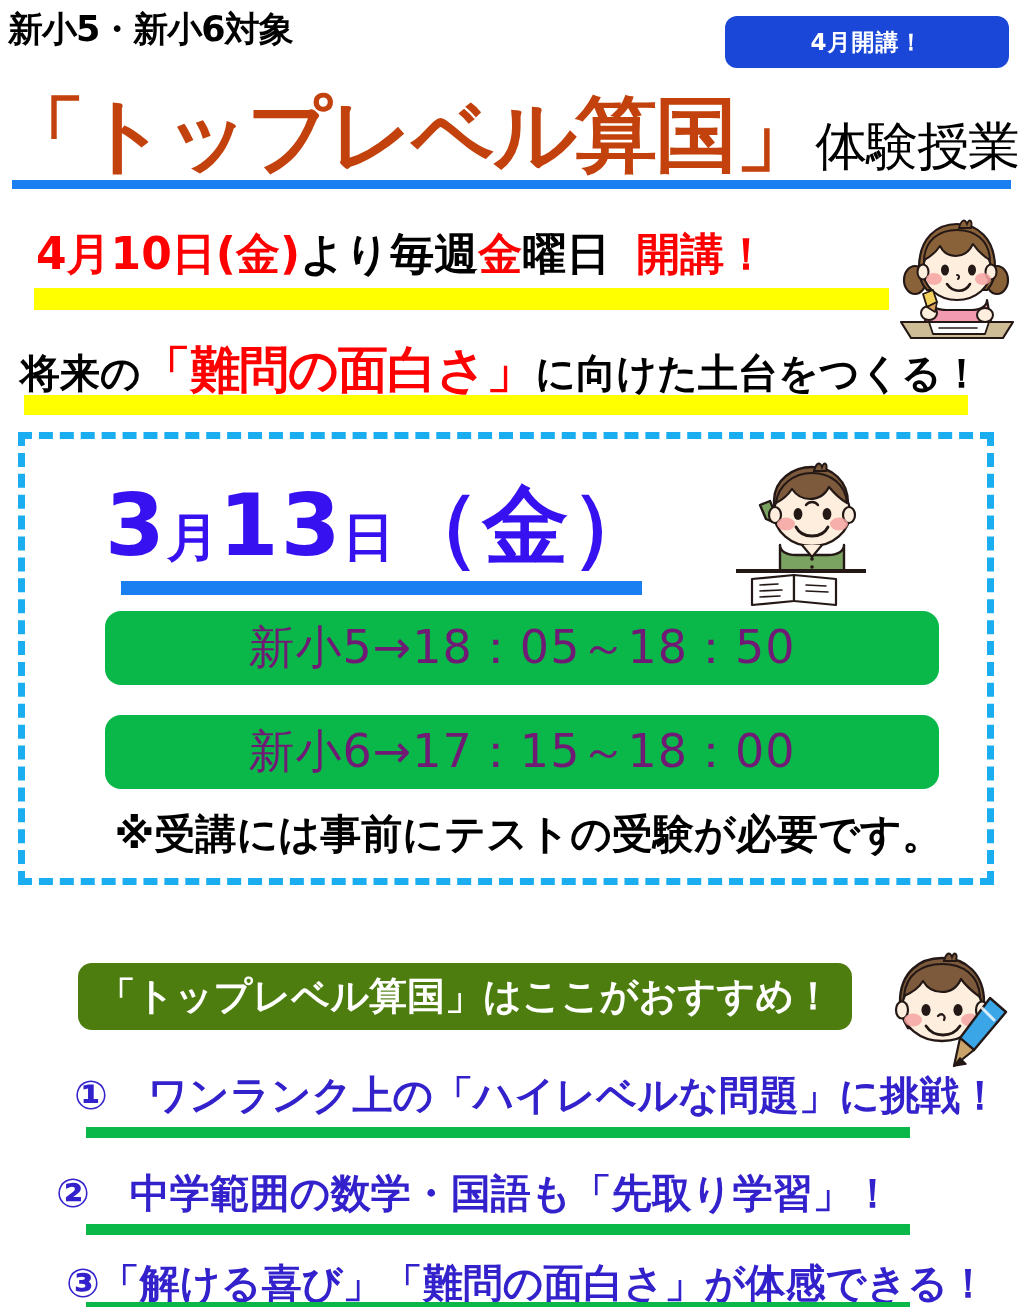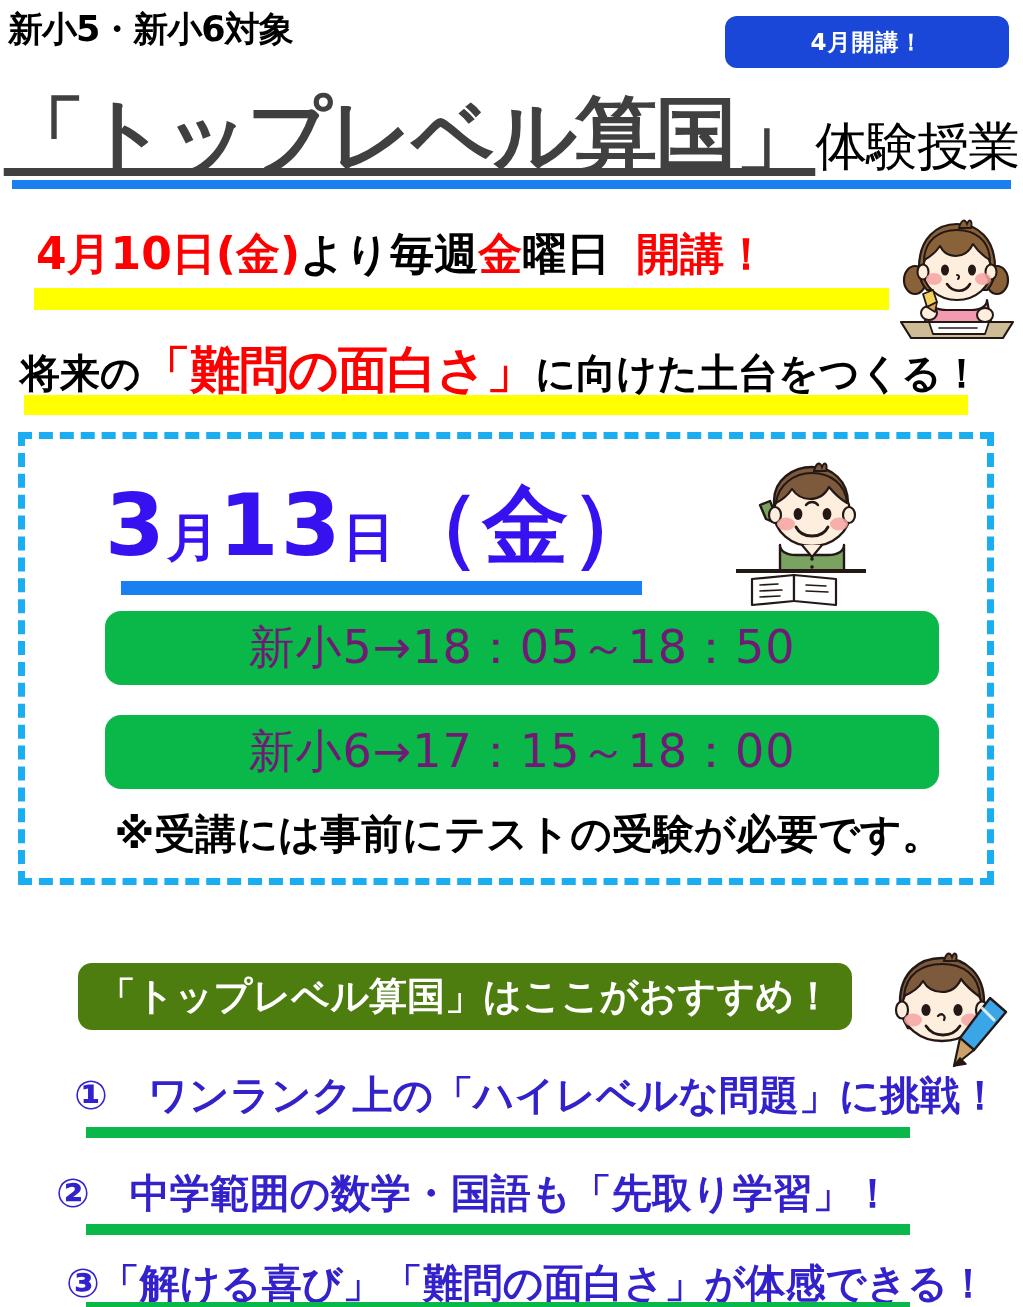--- a/index.html
+++ b/index.html
@@ -67,25 +67,24 @@
     top: 80px;
     width: 1023px;
     height: 96px;
     display: flex;
     align-items: flex-end;
     justify-content: center;
   }
   .title-main {
     font-size: 82px;
     font-weight: 700;
-    color: #404040;
+    color: #c2410c;
     letter-spacing: -2px;
     line-height: 1;
     white-space: nowrap;
-    text-decoration: underline;
   }
   .title-sub {
     font-size: 52px;
     font-weight: 400;
     color: #000000;
     letter-spacing: -1px;
     line-height: 1;
     padding-bottom: 4px;
     white-space: nowrap;
   }

